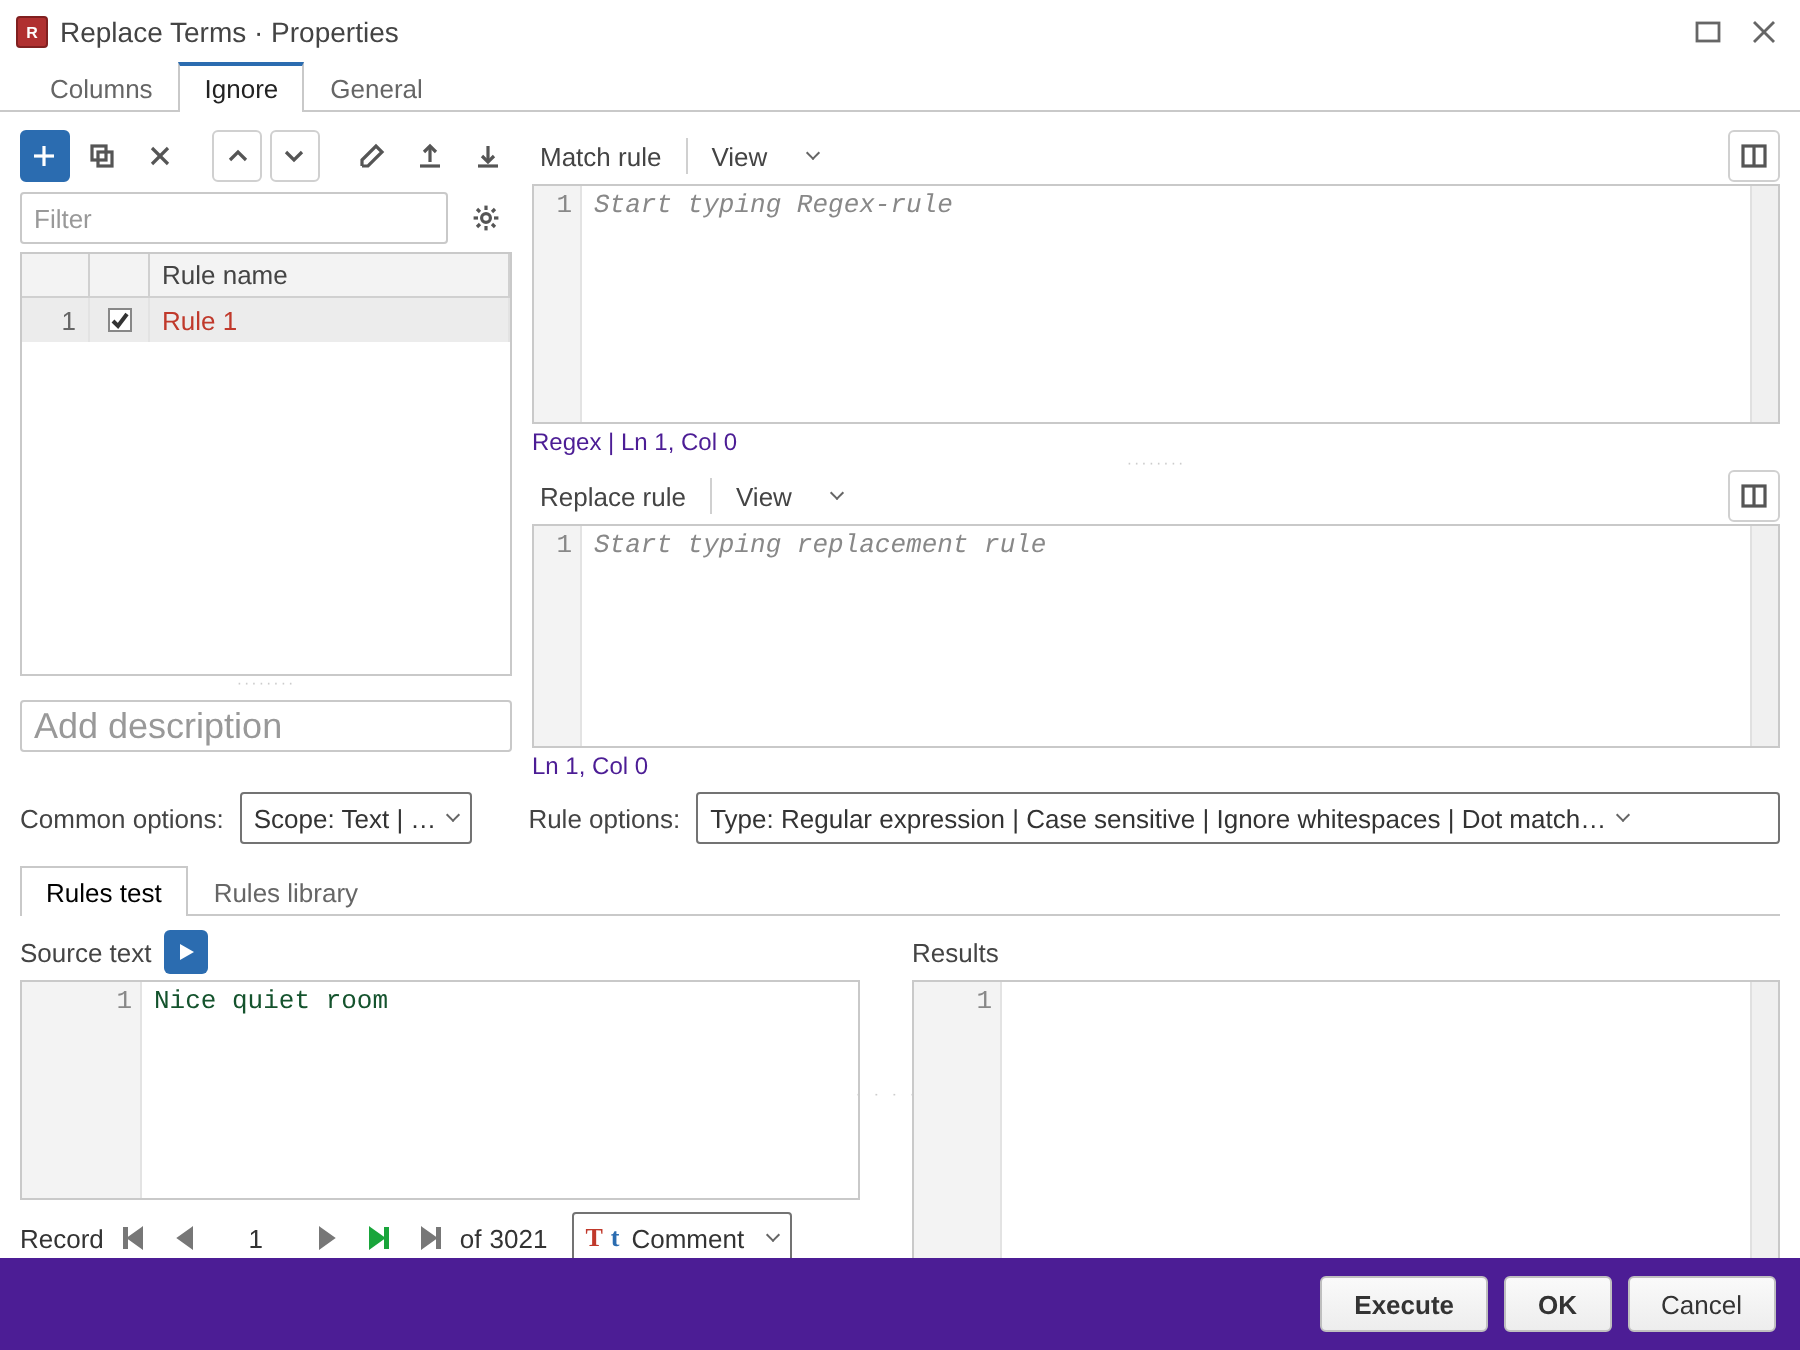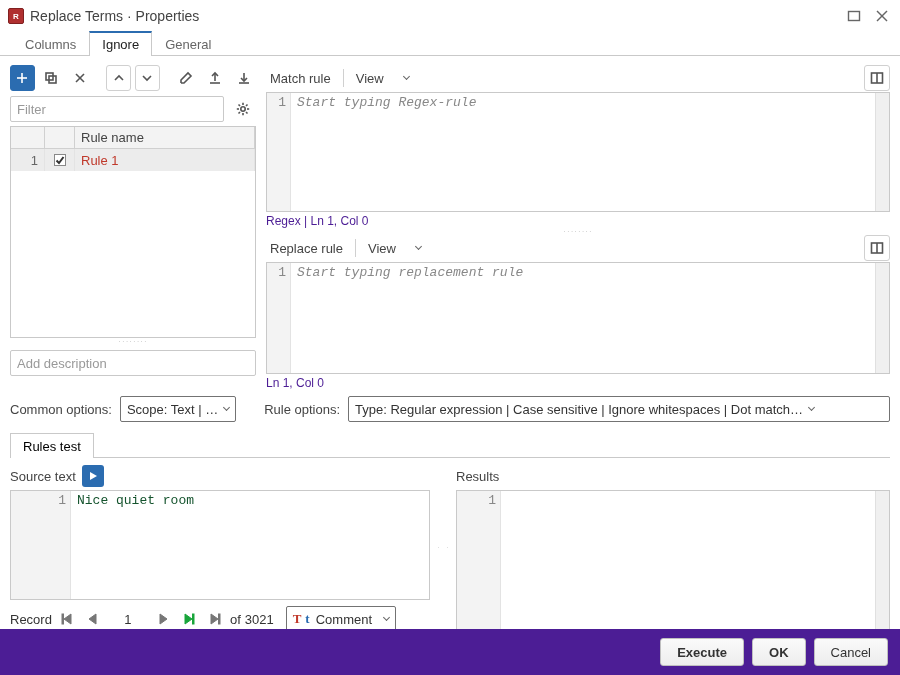--- a/index.html
+++ b/index.html
@@ -113,21 +113,21 @@
   .gc.c2 { width:30px; justify-content:center; }
   .gc.c3 { flex:1; color:#c0392b; }
   .chk { width:12px; height:12px; border:1px solid #888; background:#fff; display:inline-flex; align-items:center; justify-content:center; }
   .chk svg { width:10px; height:10px; stroke:#333; fill:none; stroke-width:2; }
 
   .gridfiller { flex:1; }
 
   .descrip input {
     width:100%; height:26px; padding:2px 6px;
     border:1px solid #c9c9c9; border-radius:2px;
-    font-family:inherit; font-size:13px; color:#333;
+    font-family:inherit; font-size:18px; color:#333;
     margin-top:6px;
   }
   .descrip input::placeholder { color:#999; }
 
   .editor-toolbar {
     display:flex; align-items:center; gap:8px;
     height:28px;
   }
   .editor-toolbar .lbl { color:#444; padding:0 4px; }
   .editor-toolbar .sep { width:1px; height:18px; background:#d0d0d0; }
@@ -410,20 +410,21 @@
     <span style="width:12px;"></span>
     <span class="olabel">Rule options:</span>
     <span class="dropdown" style="flex:1; min-width:0;">
       <span style="white-space:nowrap; overflow:hidden; text-overflow:ellipsis;">Type: Regular expression | Case sensitive | Ignore whitespaces | Dot match…</span>
       <span class="car"></span>
     </span>
   </div>
 
   <div class="subtabs">
     <div class="stab active">Rules test</div>
+    <div class="stab">Rules library</div>
   </div>
 
   <div class="testrow">
     <div class="testcol" style="flex:0 0 420px;">
       <div class="thead">
         <span>Source text</span>
         <span class="playbtn">
           <svg viewBox="0 0 10 10">
               <polygon points="2,1 9,5 2,9"></polygon>
             </svg>

